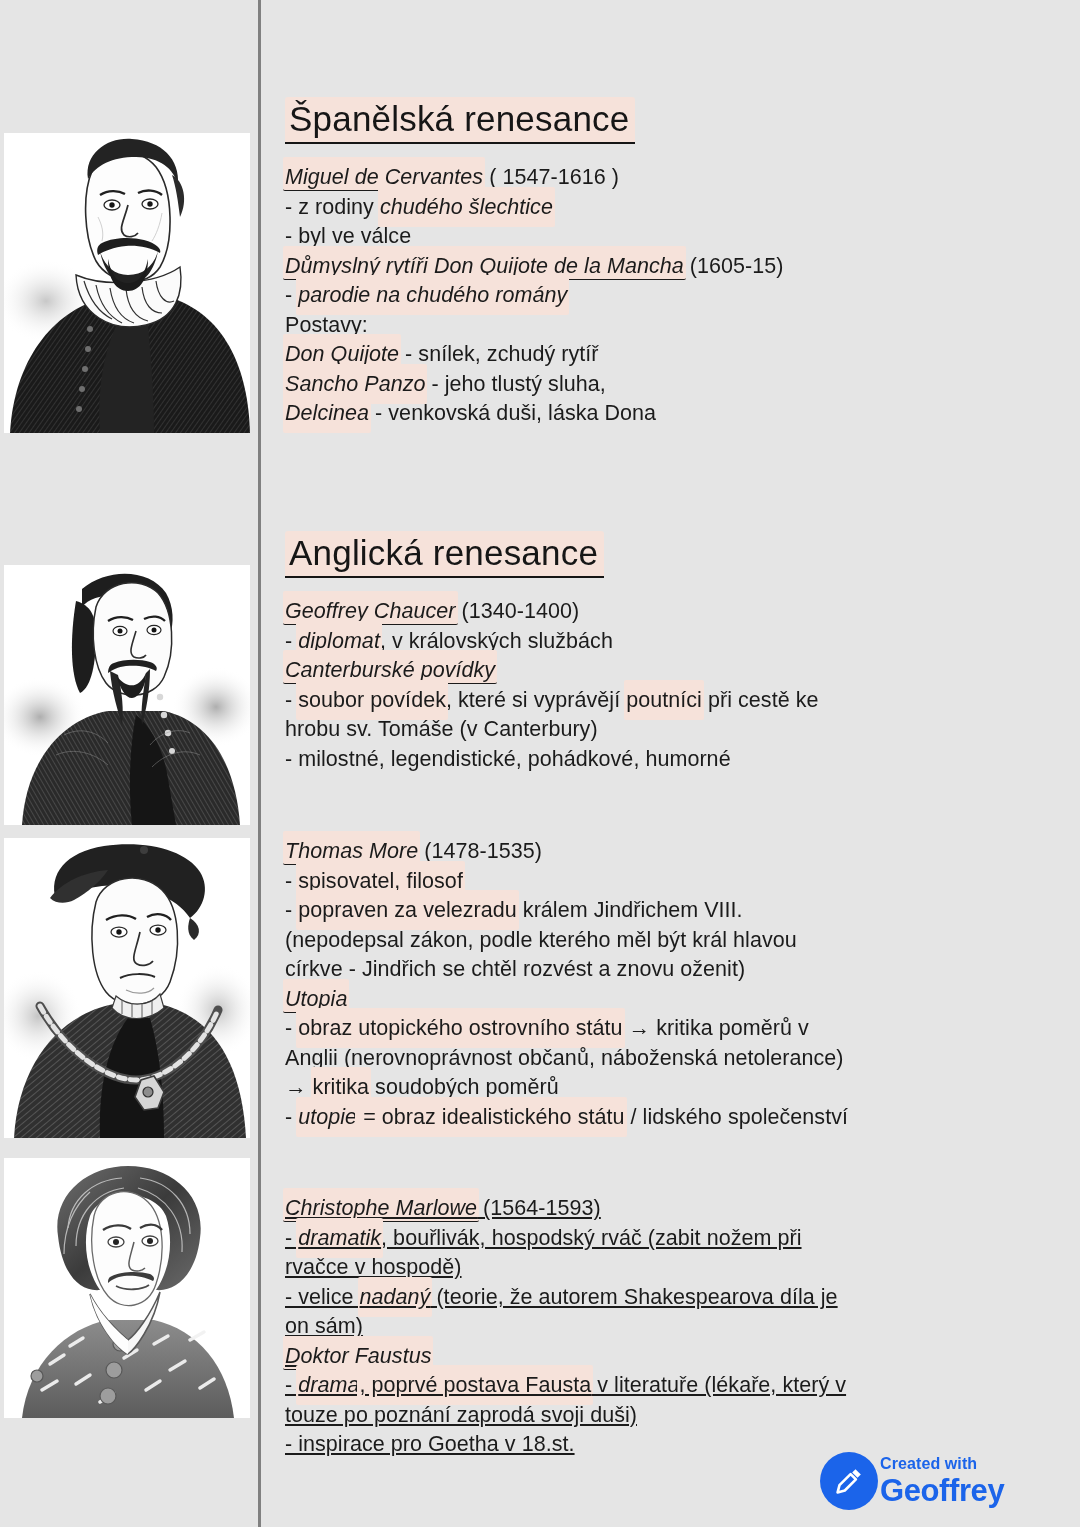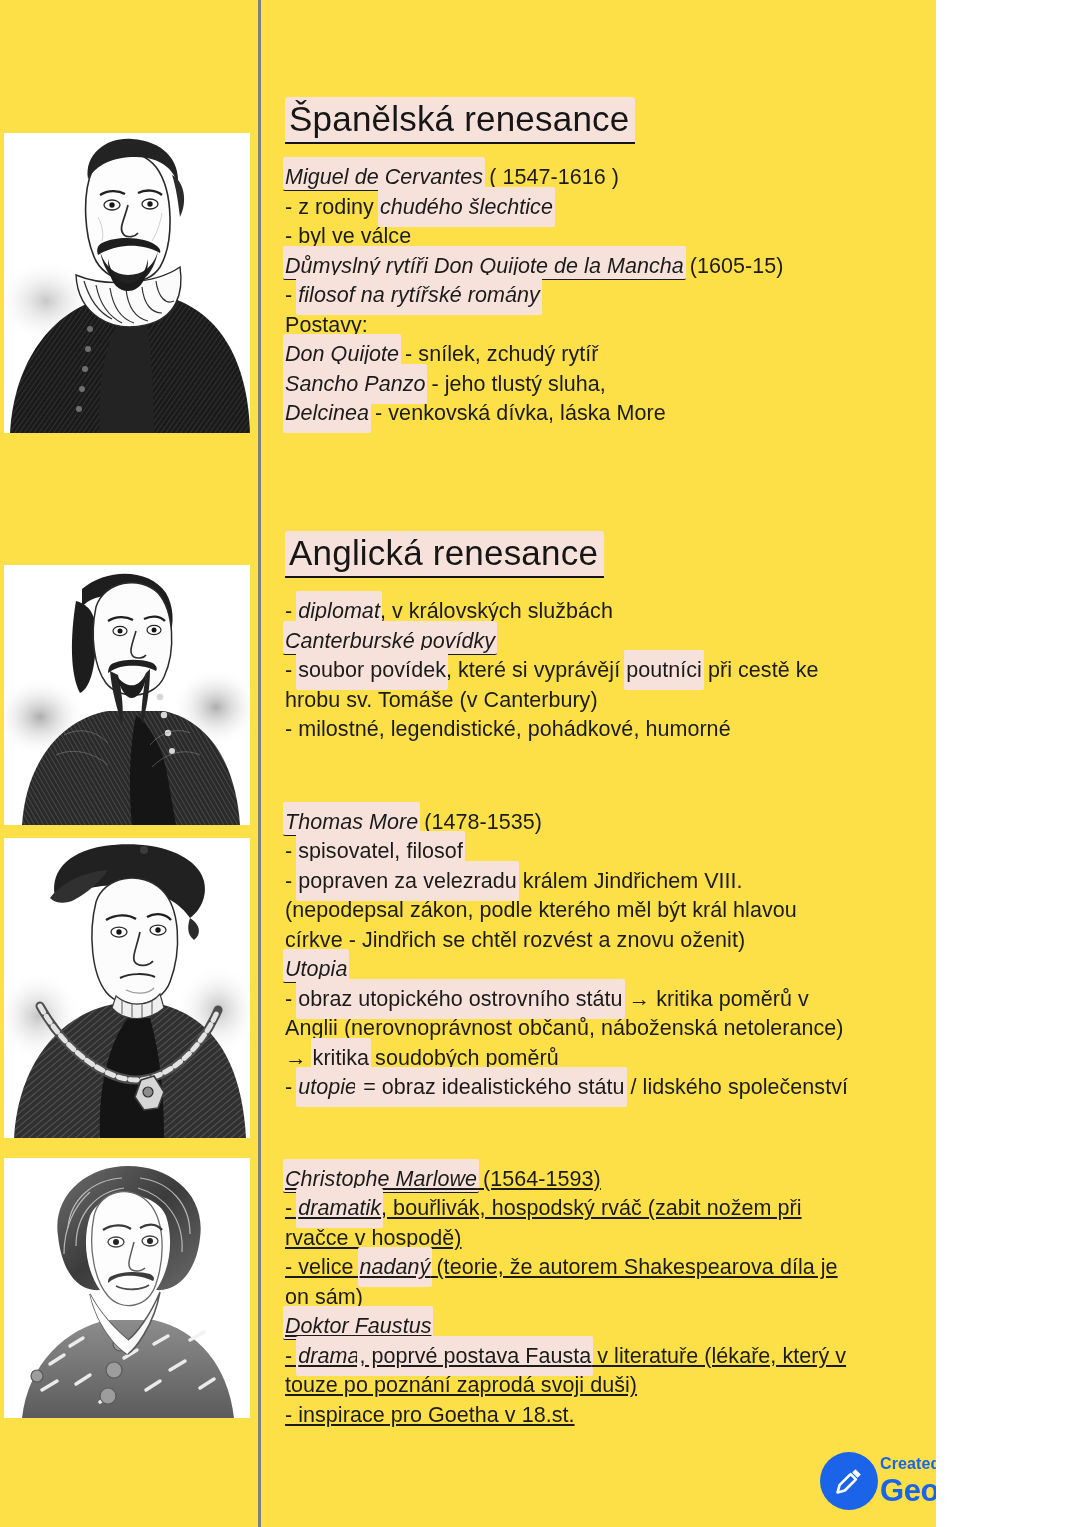--- a/index.html
+++ b/index.html
@@ -7,23 +7,23 @@
     margin: 0;
     padding: 0;
     background: #ffffff;
   }
   body {
     font-family: "Liberation Sans", sans-serif;
     color: #1b1b1b;
   }
   .page {
     position: relative;
-    width: 936px;
+    width: 1080px;
     height: 1527px;
-    background: #fde047;
+    background: #e5e5e5;
     overflow: hidden;
   }
 
   
   .gutter-rule {
     position: absolute;
     left: 258px;
     top: 0;
     width: 3px;
     height: 1527px;
@@ -378,40 +378,43 @@
           <span class="hl it ul">Miguel de Cervantes</span><span> ( 1547-1616 )</span>
         </p>
         <p class="line">
           <span>- z rodiny </span><span class="hl it">chudého šlechtice</span>
         </p>
         <p class="line">- byl ve válce</p>
         <p class="line">
           <span class="hl it ul">Důmyslný rytíři Don Quijote de la Mancha</span><span> (1605-15)</span>
         </p>
         <p class="line">
-          <span>- </span><span class="hl it">filosof na rytířské romány</span>
+          <span>- </span><span class="hl it">parodie na chudého romány</span>
         </p>
         <p class="line">Postavy:</p>
         <p class="line">
           <span class="hl it">Don Quijote</span><span> - snílek, zchudý rytíř</span>
         </p>
         <p class="line">
           <span class="hl it">Sancho Panzo</span><span> - jeho tlustý sluha,</span>
         </p>
         <p class="line">
-          <span class="hl it">Delcinea</span><span> - venkovská dívka, láska More</span>
+          <span class="hl it">Delcinea</span><span> - venkovská duši, láska Dona</span>
         </p>
       </div>
     </section>
 
     <section class="section" style="top:531px;">
       <h1 class="heading">Anglická renesance</h1>
 
       
       <div class="lines">
+        <p class="line">
+          <span class="hl it ul">Geoffrey Chaucer</span><span> (1340-1400)</span>
+        </p>
         <p class="line">
           <span>- </span><span class="hl it">diplomat</span><span>, v královských službách</span>
         </p>
         <p class="line">
           <span class="hl it ul">Canterburské povídky</span>
         </p>
         <p class="line">
           <span>- </span><span class="hl">soubor povídek</span><span>, které si vyprávějí </span><span class="hl">poutníci</span><span> při cestě ke</span>
         </p>
         <p class="line">hrobu sv. Tomáše (v Canterbury)</p>

